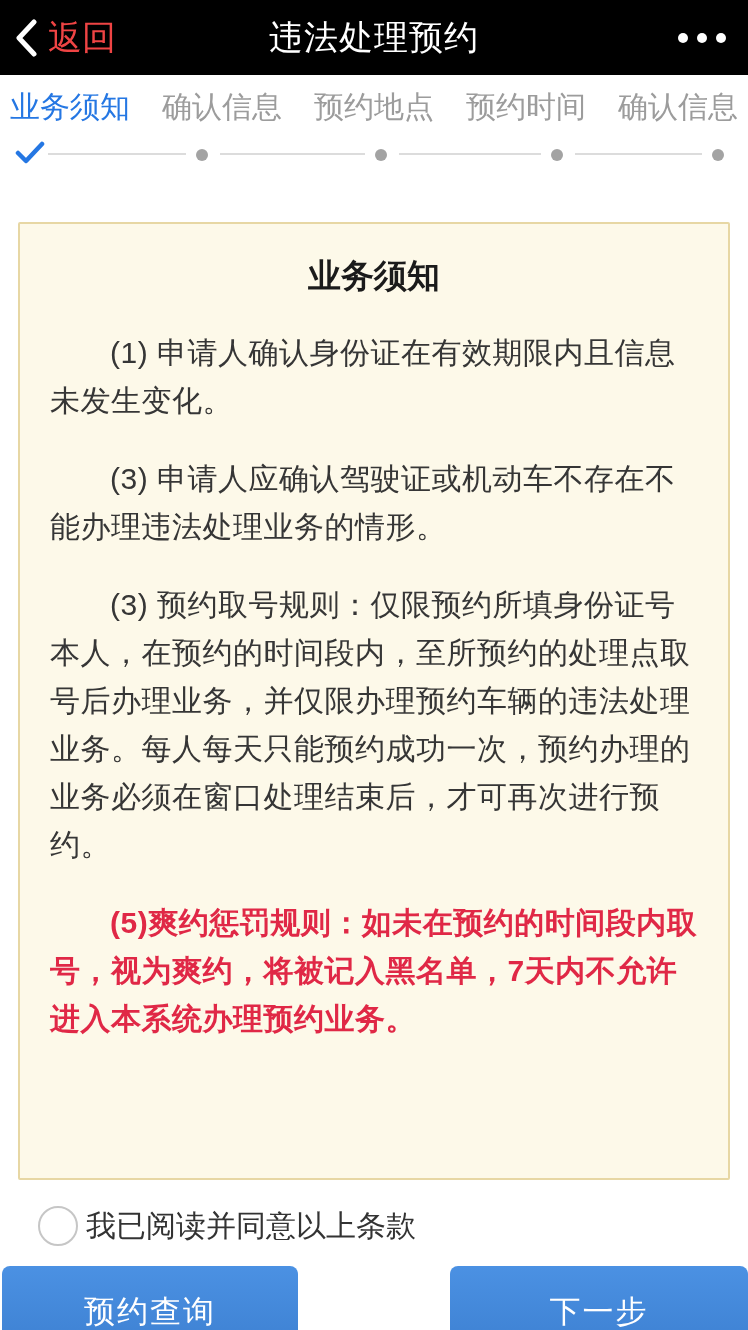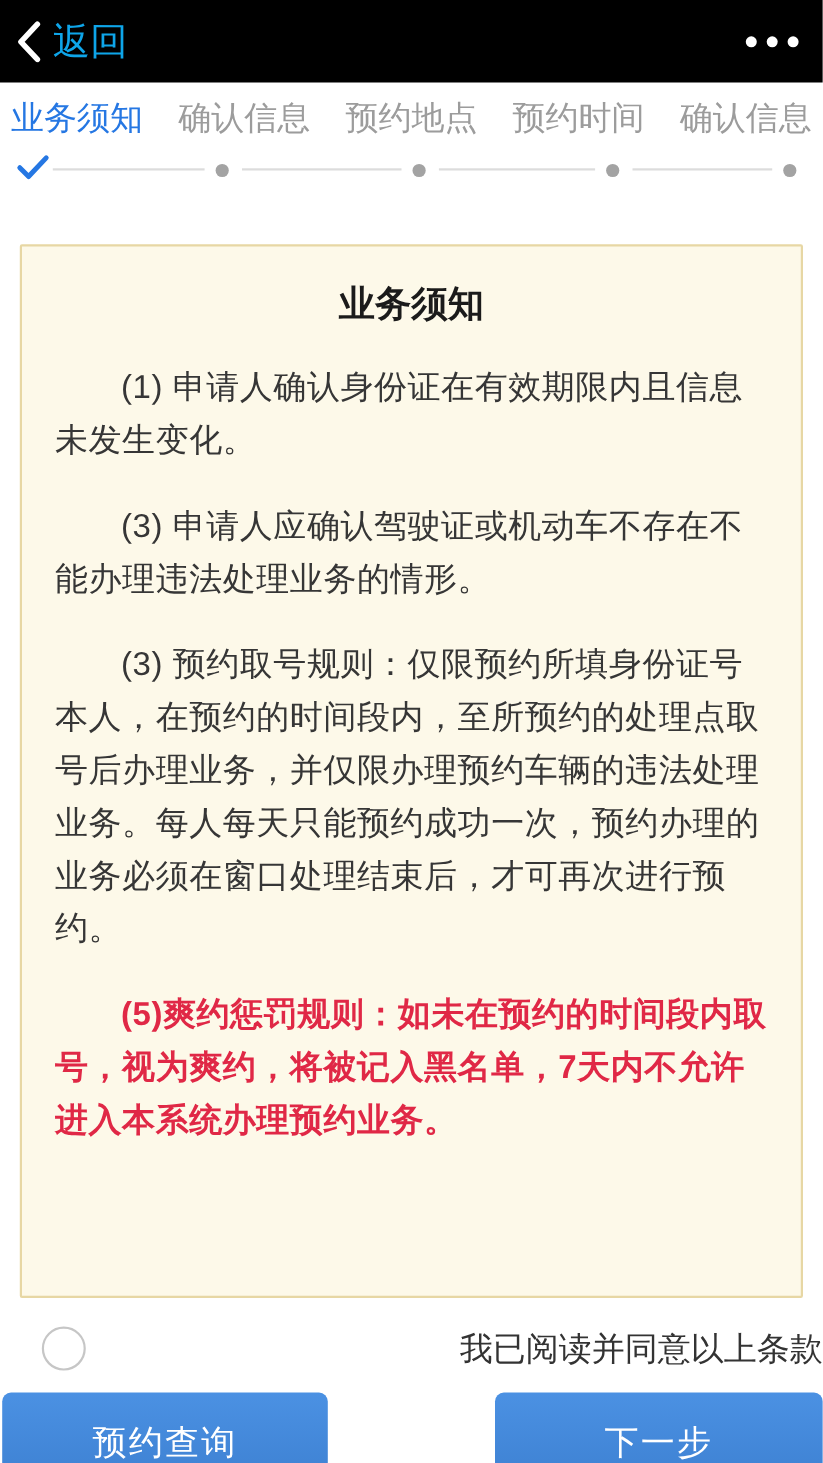--- a/index.html
+++ b/index.html
@@ -3,21 +3,21 @@
 <meta charset="utf-8">
 <style>
   * { margin:0; padding:0; box-sizing:border-box; }
   html,body { width:748px; height:1330px; overflow:hidden; background:#fff;
     font-family:"Liberation Sans","DejaVu Sans",sans-serif; }
 
   
   .header { position:relative; height:75px; background:#000; color:#fff;
     display:flex; align-items:center; }
   .back { display:flex; align-items:center; gap:10px; padding-left:14px;
-    font-size:34px; color:#0ea5e9; cursor:pointer; }
+    font-size:34px; color:#ef4444; cursor:pointer; }
   .back svg { display:block; }
   .header-title { position:absolute; left:50%; top:50%; transform:translate(-50%,-50%);
     font-size:34px; letter-spacing:1px; white-space:nowrap; }
   .menu-dots { position:absolute; right:22px; top:50%; transform:translateY(-50%);
     display:flex; gap:9px; cursor:pointer; }
   .menu-dots i { width:10px; height:10px; border-radius:50%; background:#fff; }
 
   
   .tabs { display:flex; justify-content:space-between; align-items:center;
     padding:12px 10px 4px 10px; background:#fff; }
@@ -35,21 +35,21 @@
   .panel { margin:44px 18px 0 18px; height:958px; overflow:hidden;
     background:#fdf9e9; border:2px solid #e7d7a4; border-radius:2px;
     padding:12px 30px; }
   .panel-title { text-align:center; font-size:33px; font-weight:bold; color:#1b1b1b;
     margin:18px 0 6px 0; }
   .panel p { font-size:30px; line-height:48px; color:#363636;
     text-indent:2em; margin:30px 0 0 0; letter-spacing:0.5px; }
   .panel p.alert { color:#e02846; font-weight:bold; }
 
   
-  .agree { display:flex; align-items:center; gap:20px; margin:20px 0 0 38px; height:52px;justify-content:space-between; }
+  .agree { display:flex; align-items:center; gap:8px; margin:20px 0 0 38px; height:52px; }
   .radio { width:40px; height:40px; border:2px solid #c6c6c6; border-radius:50%;
     background:#fff; flex:0 0 auto; cursor:pointer; }
   .agree-label { font-size:30px; color:#333; }
 
   
   .actions { display:flex; justify-content:space-between; margin-top:14px; padding:0 0 0 2px; }
   .btn { width:296px; height:92px; border:none; border-radius:8px; color:#fff;
     font-size:31px; font-family:inherit; letter-spacing:2px; cursor:pointer;
     background:linear-gradient(to bottom,#4b91e3,#3c7fd0); }
   .btn.next { width:298px; }
@@ -59,20 +59,21 @@
 
 <div class="header">
   <div class="back">
     <span>
       <svg width="24" height="38" viewBox="0 0 24 38">
         <polyline points="20,3 5,19 20,35" fill="none" stroke="#fff" stroke-width="5" stroke-linecap="round" stroke-linejoin="round"></polyline>
       </svg>
     </span>
     <span>返回</span>
   </div>
+  <div class="header-title">违法处理预约</div>
   <div class="menu-dots">
     <i></i>
       <i></i>
       <i></i>
   </div>
 </div>
 
 <div class="tabs">
   <span class="tab active">业务须知</span>
   <span class="tab">确认信息</span>

